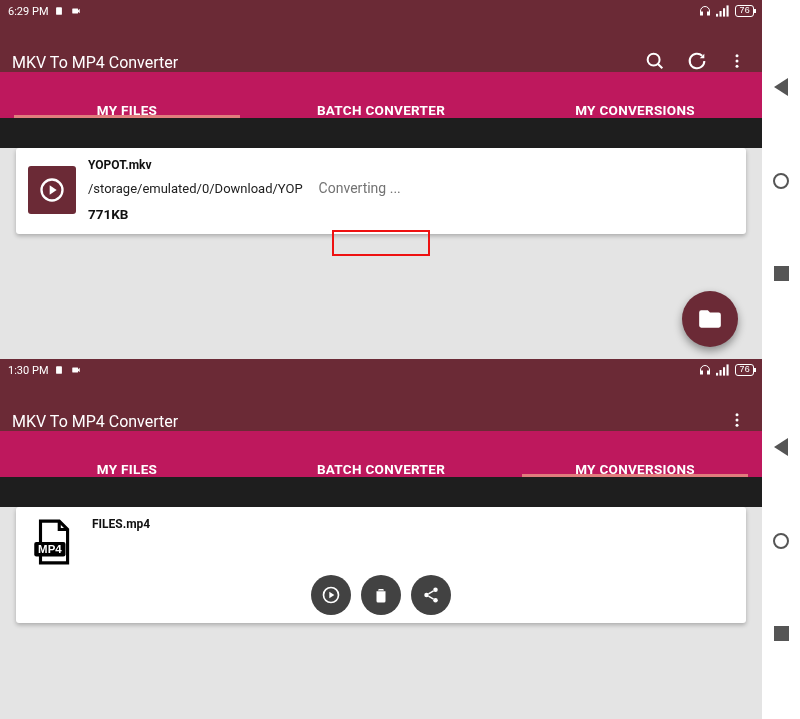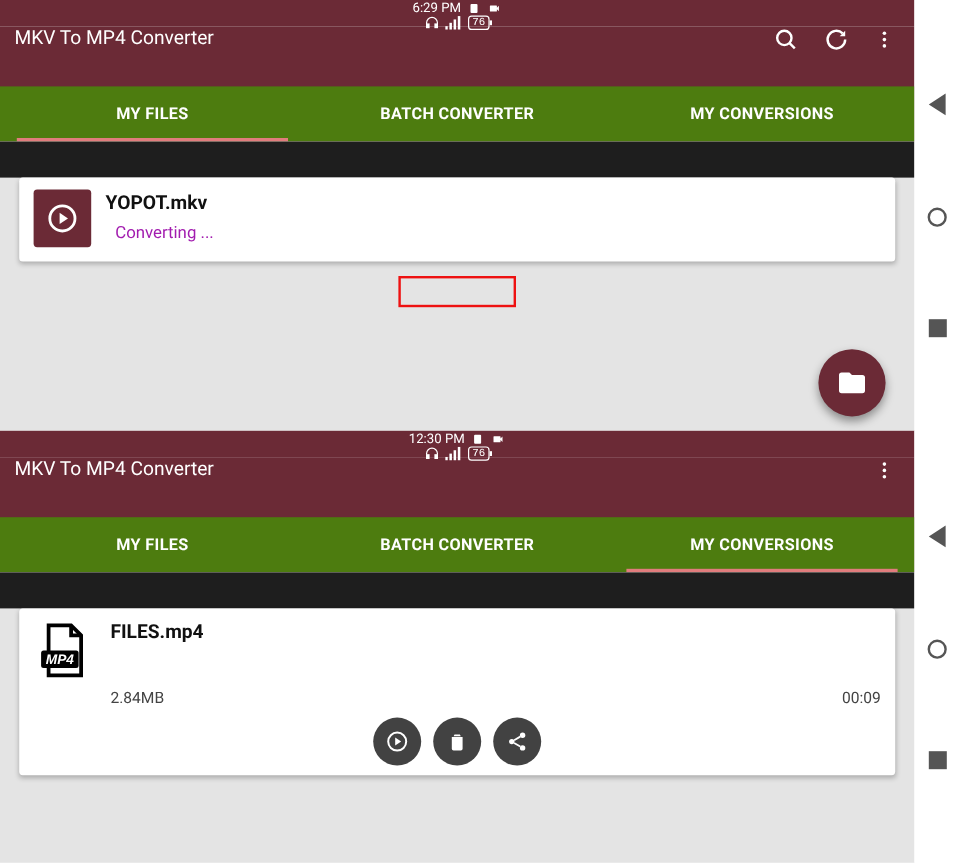--- a/index.html
+++ b/index.html
@@ -2,52 +2,52 @@
 <html><head>
 <meta charset="utf-8">
 <style>
   * { box-sizing: border-box; margin: 0; padding: 0; }
   html, body { width: 800px; height: 719px; font-family: Roboto, Arial, sans-serif; background: #fff; overflow: hidden; }
   .stage { width: 800px; height: 719px; position: relative; }
   .phone { position: absolute; left: 0; width: 762px; background: #eaeaea; }
   .phone1 { top: 0; height: 359px; }
   .phone2 { top: 359px; height: 360px; }
 
-  .status-bar { height: 22px; background: #6b2a36; color: #fff; font-size: 11px; display: flex; align-items: center; padding: 0 8px; justify-content: space-between; flex-direction: column; }
+  .status-bar { height: 22px; background: #6b2a36; color: #fff; font-size: 11px; display: flex; align-items: center; padding: 0 8px; justify-content: space-between; }
   .status-left { display: flex; align-items: center; gap: 6px; }
   .status-right { display: flex; align-items: center; gap: 5px; }
   .sb-ic { display: inline-flex; font-family: Liberation Mono, monospace; }
 
   .app-bar { background: #6b2a36; color: #fff; }
-  .app-bar-row { height: 50px; display: flex; align-items: flex-start; padding: 0 12px; }
+  .app-bar-row { height: 50px; display: flex; align-items: flex-end; padding: 0 12px; }
   .app-title { font-size: 16px; font-weight: 400; flex: 1; }
   .actions { display: flex; align-items: center; gap: 20px; padding-right: 4px; }
   .ic-btn { display: inline-flex; cursor: pointer; color:#fff; }
 
-  .tabs { display: flex; height: 46px; background:#4d7c0f; }
+  .tabs { display: flex; height: 46px; background:#be185d;align-items:flex-end; }
   .tab { flex: 1; display: flex; align-items: center; justify-content: center; color: #fff; font-size: 13.5px; font-weight: 700; letter-spacing: .3px; position: relative; }
   .tab.active::after { content:""; position:absolute; left:14px; right:14px; bottom:0; height:3px; background:#e17d7d; }
 
   .dark-strip { height: 30px; background: #1e1e1e; }
 
   .card { background: #fff; margin: 0 16px; border-radius: 3px; padding: 10px 12px 12px; box-shadow: 0 2px 4px rgba(0,0,0,.25); display:flex; align-items:center; gap:12px; }
   .card .thumb { width:48px; height:48px; border-radius:3px; background:#6b2a36; display:flex; align-items:center; justify-content:center; color:#fff; }
   .card .lines { flex:1; min-width:0; }
-  .fname { font-size:16px; font-weight:700; color:#111; }
+  .fname { font-size:12px; font-weight:700; color:#111; }
   .row2 { display:flex; align-items:center; gap:8px; margin-top:4px; }
   .fpath { font-size:13px; color:#222; white-space:nowrap; overflow:hidden; text-overflow:clip; max-width:250px; }
-  .converting { font-size:14px; color:#a21caf; padding:4px 8px; }
+  .converting { font-size:14px; color:#737373; padding:4px 8px; }
   .redbox { position:absolute; border:2px solid #e11; width:98px; height:26px; left:332px; top:230px; pointer-events:none; }
   .fsize { font-size:13.5px; font-weight:700; color:#111; margin-top:6px; }
 
   .fab { position:absolute; right:24px; bottom:12px; width:56px; height:56px; border-radius:50%; background:#6b2a36; display:flex; align-items:center; justify-content:center; box-shadow:0 4px 8px rgba(0,0,0,.4); }
 
   .conv-card { background:#fff; margin:0 16px; padding:10px 12px 8px; border-radius:3px; box-shadow:0 2px 4px rgba(0,0,0,.25); }
   .conv-top { display:flex; gap:14px; align-items:flex-start; }
-  .mp4-icon { width:50px; height:50px; display:flex; align-items:center; flex-direction:column;font-style:italic; }
+  .mp4-icon { width:50px; height:50px; display:flex; align-items:center; flex-direction:column; }
   .conv-lines { flex:1; }
   .conv-lines .fname { margin-bottom:4px; }
   .conv-path { font-size:14px; color:#222; }
   .conv-bottom { display:flex; justify-content:space-between; font-size:13px; color:#444; margin-top:8px; padding-left:64px; }
   .conv-actions { display:flex; justify-content:center; gap:10px; margin-top:8px; }
   .circ { width:40px; height:40px; border-radius:50%; background:#424242; display:inline-flex; align-items:center; justify-content:center; color:#fff; }
 
   
   .sysnav { position:absolute; top:0; right:0; width:38px; height:359px; background:#fff; display:flex; flex-direction:column; align-items:center; justify-content:space-around; padding:40px 0; }
   .sysnav2 { top:359px; height:360px; }
@@ -142,42 +142,44 @@
     <div class="card">
       <div class="thumb">
         <svg width="28" height="28" viewBox="0 0 24 24" fill="none" stroke="#fff" stroke-width="2">
               <circle cx="12" cy="12" r="9"></circle>
               <polygon points="10,8 16,12 10,16" fill="#fff" stroke="none"></polygon>
             </svg>
       </div>
       <div class="lines">
         <div class="fname">YOPOT.mkv</div>
         <div class="row2">
+          <div class="fpath">/storage/emulated/0/Download/YOP</div>
           <div class="converting">Converting ...</div>
         </div>
+        <div class="fsize">771KB</div>
       </div>
     </div>
     <div class="fab">
       <svg width="26" height="26" viewBox="0 0 24 24" fill="#fff">
             <path d="M10 4H4a2 2 0 0 0-2 2v12a2 2 0 0 0 2 2h16a2 2 0 0 0 2-2V8a2 2 0 0 0-2-2h-8l-2-2z"></path>
           </svg>
     </div>
   </div>
   <div class="redbox"></div>
 </div>
 <div class="sysnav">
   <div class="nav-tri"></div>
   <div class="nav-circ"></div>
   <div class="nav-sq"></div>
 </div>
 
 <div class="phone phone2">
   <div class="status-bar">
     <div class="status-left">
-      <span>12:30 PM</span>
+      <span>1:30 PM</span>
       <span class="sb-ic">
             <svg width="10" height="10" viewBox="0 0 24 24" fill="#fff">
               <rect x="5" y="3" width="14" height="18" rx="2"></rect>
             </svg>
           </span>
       <span class="sb-ic">
             <svg width="12" height="10" viewBox="0 0 24 24" fill="#fff">
               <path d="M17 10.5V7a1 1 0 0 0-1-1H4a1 1 0 0 0-1 1v10a1 1 0 0 0 1 1h12a1 1 0 0 0 1-1v-3.5l4 4v-11z"></path>
             </svg>
           </span>
@@ -238,24 +240,20 @@
             <path d="M12 4 h18 l8 8 v32 h-26 z" fill="none" stroke="#000" stroke-width="3"></path>
             <path d="M30 4 v8 h8" fill="none" stroke="#000" stroke-width="3"></path>
             <rect x="6" y="24" width="30" height="14" rx="2" fill="#000"></rect>
             <text x="21" y="35" font-size="11" font-weight="700" fill="#fff" text-anchor="middle" font-family="Arial">MP4</text>
           </svg>
         </div>
         <div class="conv-lines">
           <div class="fname">FILES.mp4</div>
         </div>
       </div>
-      <div class="conv-bottom">
-        <span>2.84MB</span>
-        <span>00:09</span>
-      </div>
       <div class="conv-actions">
         <span class="circ">
               <svg width="20" height="20" viewBox="0 0 24 24" fill="none" stroke="#fff" stroke-width="2">
                 <circle cx="12" cy="12" r="9"></circle>
                 <polygon points="10,8 16,12 10,16" fill="#fff" stroke="none"></polygon>
               </svg>
             </span>
         <span class="circ">
               <svg width="18" height="18" viewBox="0 0 24 24" fill="#fff">
                 <path d="M6 7h12v13a2 2 0 0 1-2 2H8a2 2 0 0 1-2-2zM9 4h6l1 2H8z"></path>

